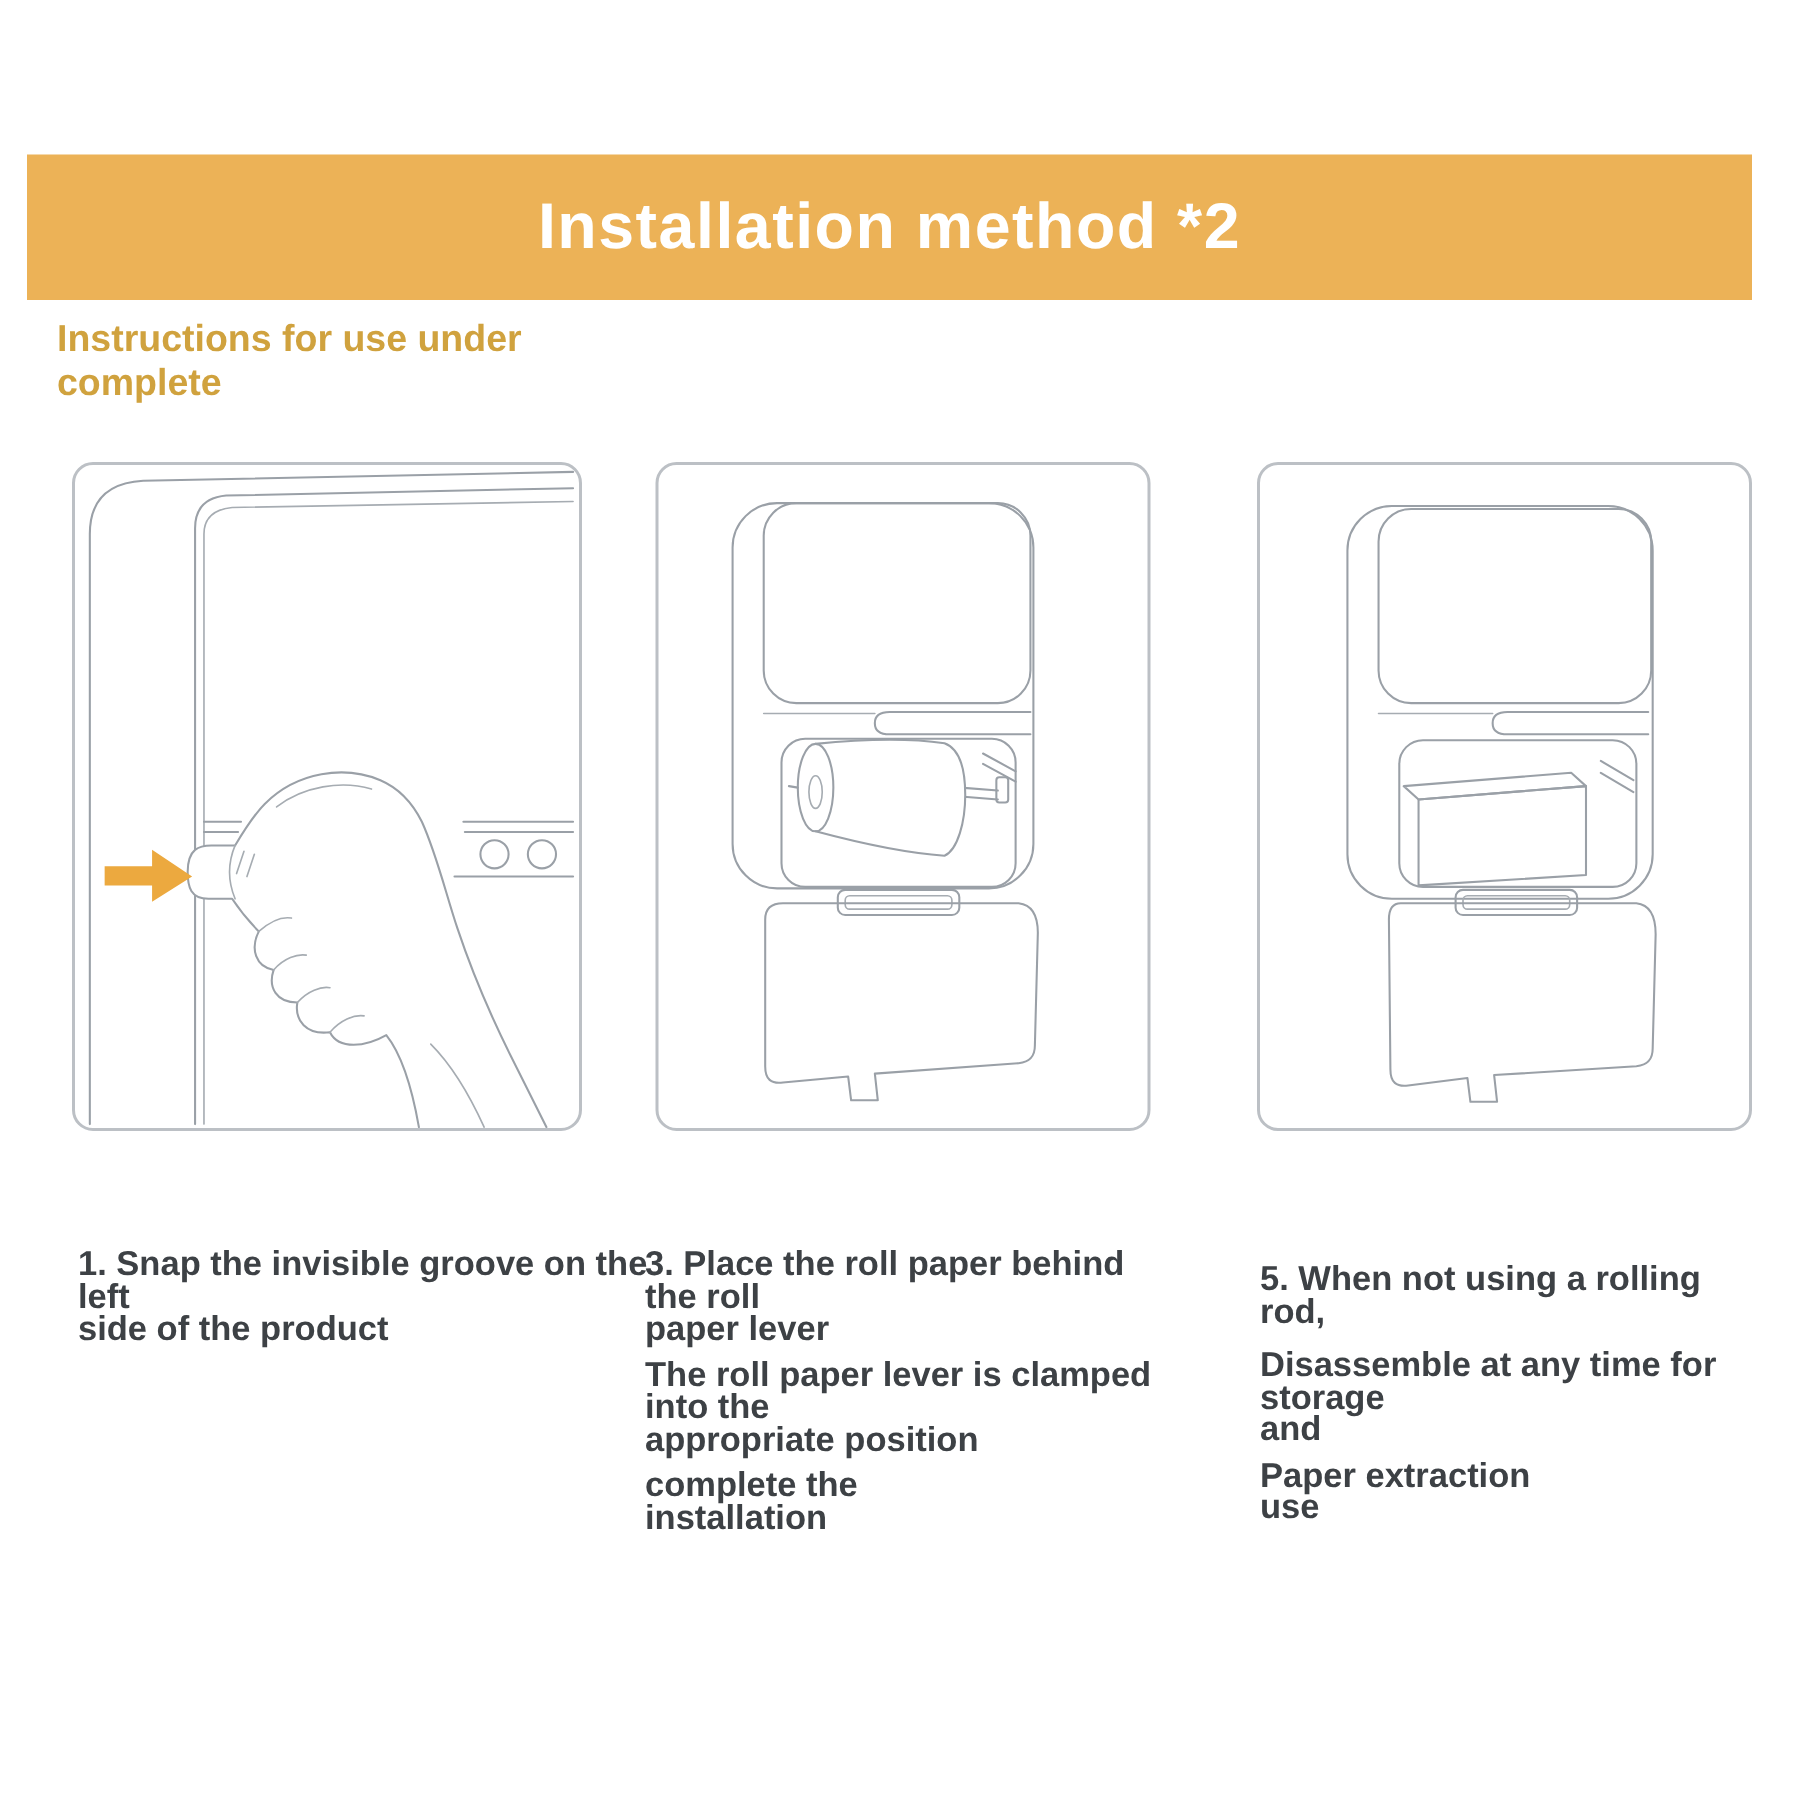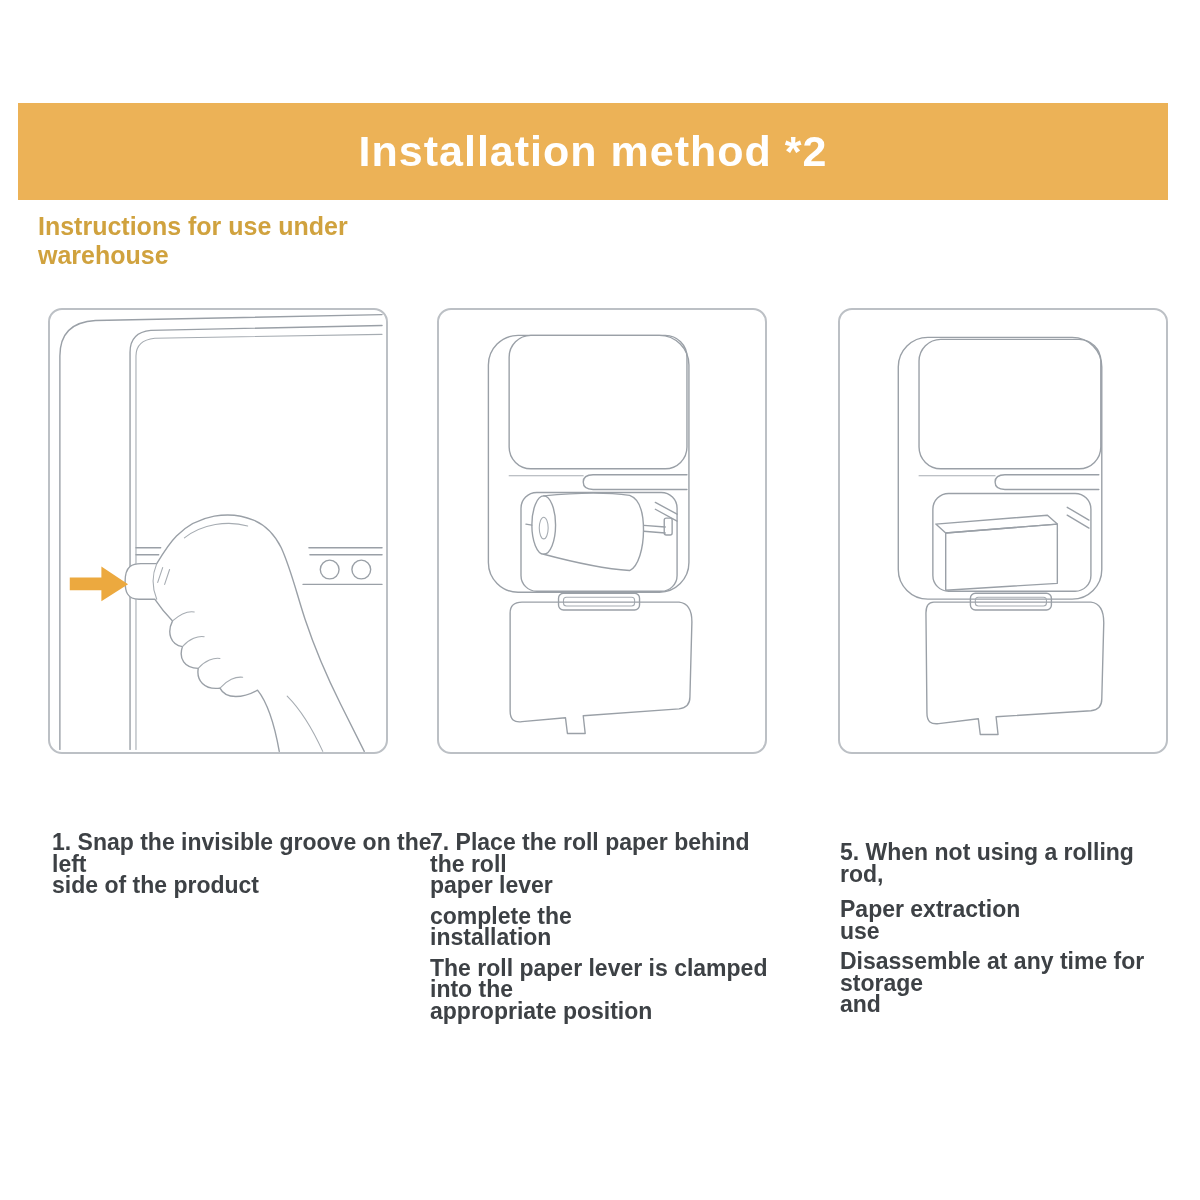--- a/index.html
+++ b/index.html
@@ -38,21 +38,21 @@
 </head>
 <body>
 
 <div class="stage">
 
   <div class="banner">
     <h1>Installation method *2</h1>
   </div>
 
   <h2 class="heading">Instructions for use under
-warehouse</h2>
+complete</h2>
 
   <div class="panel p1">
     <svg viewBox="0 0 340 446">
       <g>
         <path class="ln" d="M10,444 L10,46 Q10,12 46,10 L336,4"></path>
         <path class="ln" d="M81,444 L81,42 Q81,22 102,20 L336,15"></path>
         <path class="thin" d="M87,444 L87,46 Q87,30 106,28 L336,24"></path>
         <path class="ln" d="M87,240 H112 M262,240 H336"></path>
         <path class="ln" d="M87,247 H110 M263,247 H336"></path>
         <path class="ln" d="M256,277 H336"></path>
@@ -123,29 +123,29 @@
       </g>
     </svg>
   </div>
 
   <div class="caption c1">
     <p class="cap-title">1. Snap the invisible groove on the left
 side of the product</p>
   </div>
 
   <div class="caption c2">
-    <p class="cap-title">7. Place the roll paper behind the roll
+    <p class="cap-title">3. Place the roll paper behind the roll
 paper lever</p>
+    <p class="cap-body">The roll paper lever is clamped into the
+appropriate position</p>
     <p class="cap-body">complete the
 installation</p>
-    <p class="cap-body">The roll paper lever is clamped into the
-appropriate position</p>
   </div>
 
   <div class="caption c3">
     <p class="cap-title">5. When not using a rolling rod,</p>
+    <p class="cap-body">Disassemble at any time for storage
+and</p>
     <p class="cap-body">Paper extraction
 use</p>
-    <p class="cap-body">Disassemble at any time for storage
-and</p>
   </div>
 
 </div>
 
 </body></html>

